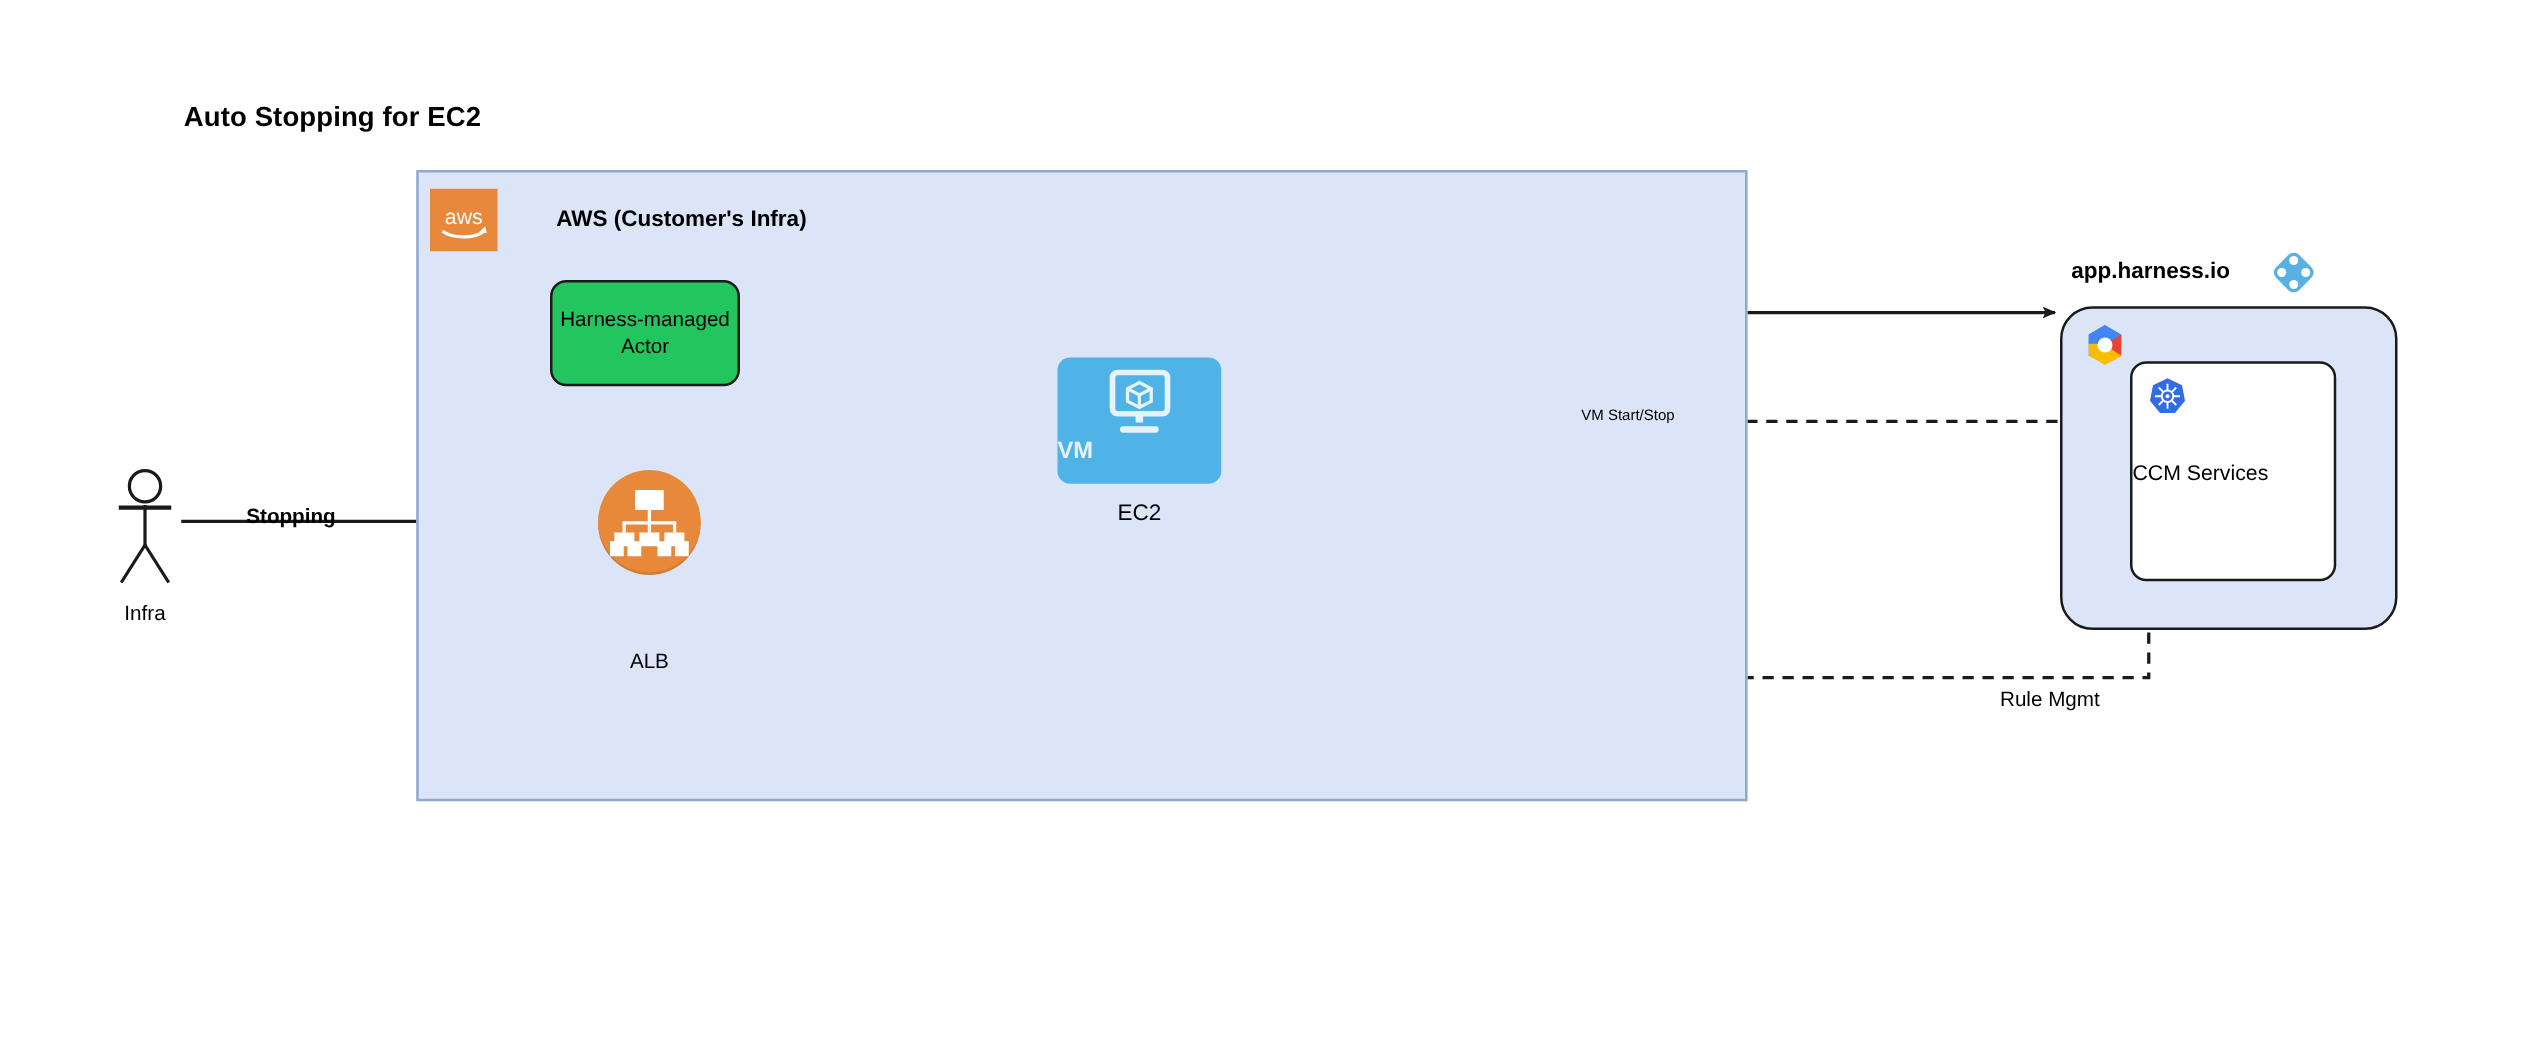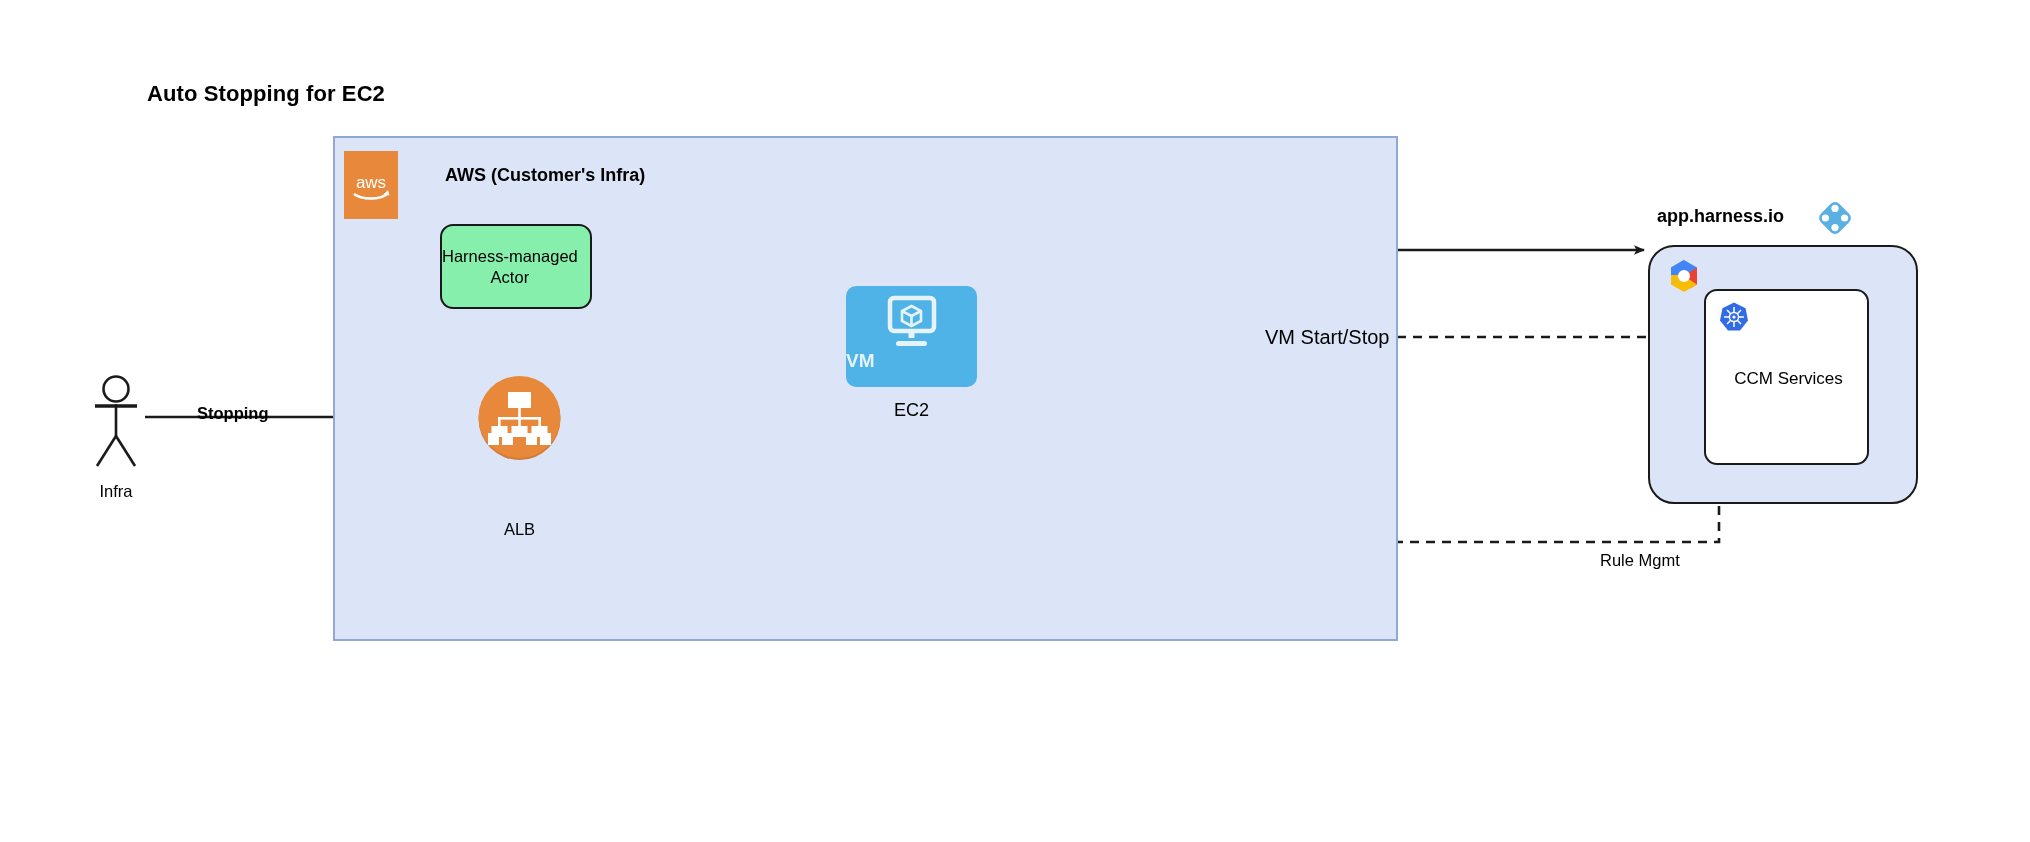--- a/index.html
+++ b/index.html
@@ -43,46 +43,46 @@
     height: 505px;
     background: #dce5f7;
     border: 2px solid #8ea9d4;
     box-sizing: border-box;
   }
   #aws-logo-badge {
     position: absolute;
     left: 344px;
     top: 151px;
     width: 54px;
-    height: 68px;
+    height: 50px;
     background: #e8883b;
     display: flex;
     align-items: center;
     justify-content: flex-start;
   }
   #aws-container-title {
     left: 413px;
     top: 165px;
     font-size: 18px;
     font-weight: bold;
     margin-left: 32px;
   }
   #lambda-box {
     position: absolute;
     left: 440px;
     top: 224px;
     width: 152px;
     height: 85px;
-    background: #86efac;
+    background: #22c55e;
     border: 2px solid #1a1a1a;
     border-radius: 13px;
     box-sizing: border-box;
     display: flex;
     align-items: center;
-    justify-content: flex-start;
+    justify-content: center;
   }
   #lambda-box-label {
     position: static;
     font-size: 16.5px;
     text-align: center;
     line-height: 1.25;
   }
   #alb-node {
     position: absolute;
     left: 477px;
@@ -172,21 +172,21 @@
     left: 12px;
     top: 10px;
     width: 32px;
     height: 32px;
   }
   #ccm-label {
     position: absolute;
     left: 0;
     top: 78px;
     width: 165px;
-    text-align: center;
+    text-align: left;
     font-size: 17px;
   }
   #actor-node {
     position: absolute;
     left: 86px;
     top: 374px;
     width: 60px;
     height: 96px;
   }
   #actor-label {
@@ -198,21 +198,21 @@
   }
   #traffic-label {
     left: 197px;
     top: 404px;
     font-size: 16.5px;
     font-weight: bold;
   }
   #vm-start-stop-label {
     left: 1261px;
     top: 326px;
-    font-size: 20px;
+    font-size: 12px;
     background: #dce5f7;
     padding: 0 4px;
   }
   #rule-mgmt-label {
     left: 1600px;
     top: 551px;
     font-size: 16.5px;
   }
 </style>
 </head>

